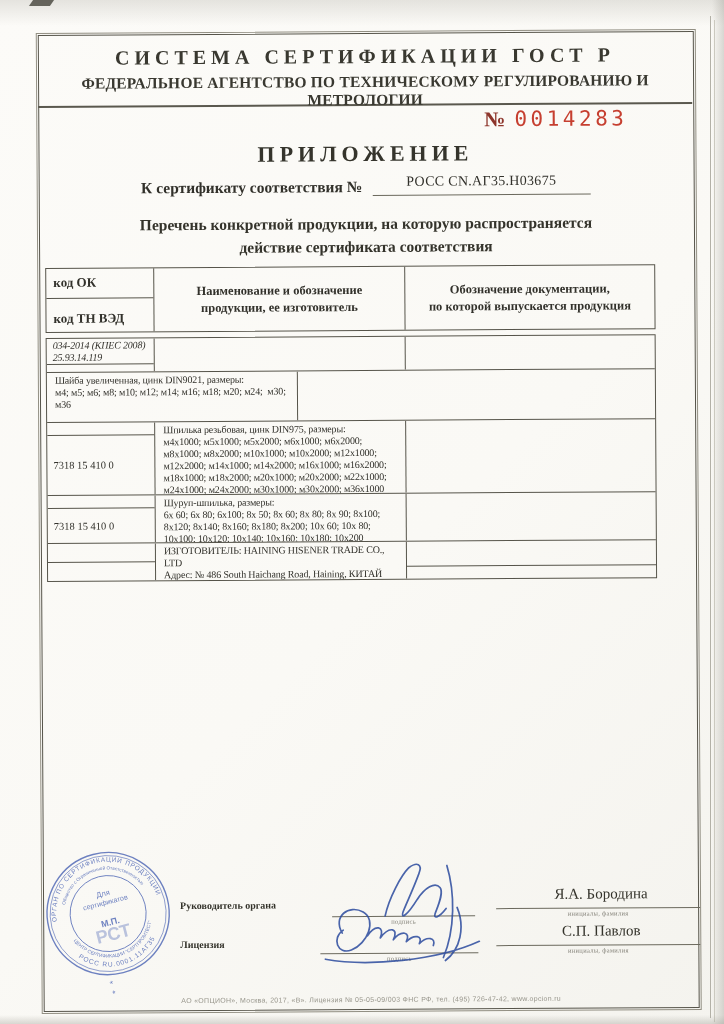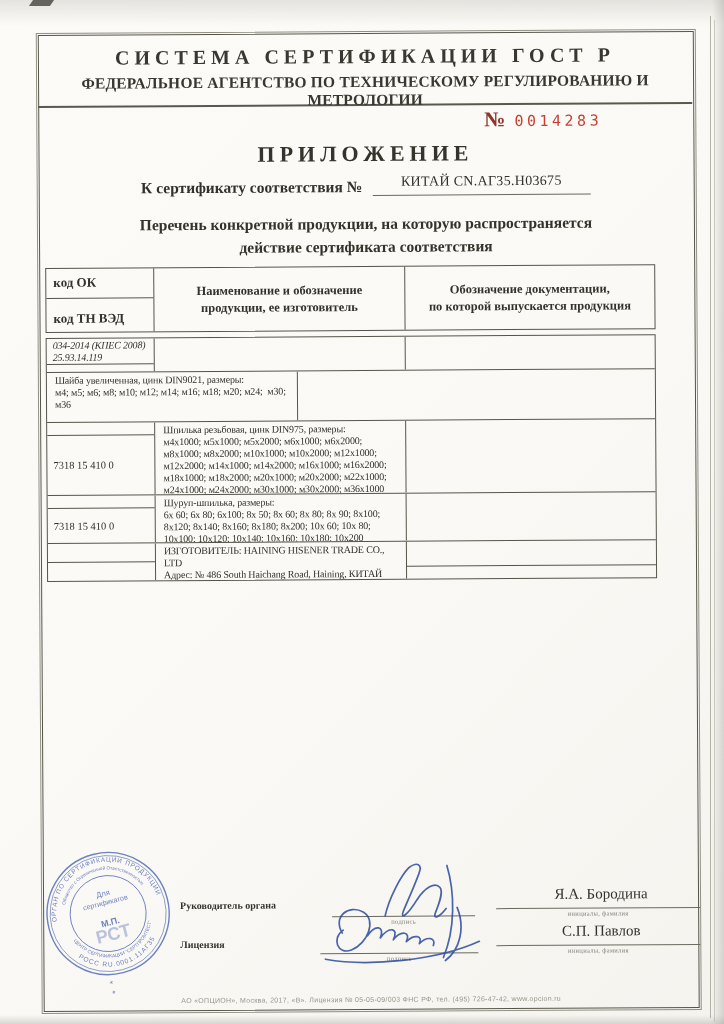--- a/index.html
+++ b/index.html
@@ -30,21 +30,21 @@
 
   
   .hdr { position:absolute; left:41px; top:33px; width:654px; height:71px;
     border-bottom:2px solid #5a584e; text-align:center; color:#393830; }
   .hdr-l1 { margin-top:12px; font-size:20px; font-weight:700; letter-spacing:5px; }
   .hdr-l2 { margin-top:5px; font-size:15.5px; font-weight:700; letter-spacing:0.2px; }
 
   
   .form-number { position:absolute; top:108px; left:487px; display:flex; align-items:baseline; gap:9px; }
   .no-sign { font-size:21px; font-weight:600; color:#8d352b; }
-  .no-digits { font-family:"DejaVu Sans Mono",monospace; font-size:15px; letter-spacing:3.5px; color:#c63f30; }
+  .no-digits { font-family:"DejaVu Sans Mono",monospace; font-size:21px; letter-spacing:3.5px; color:#c63f30; }
 
   .title { position:absolute; left:39px; width:658px; top:141px; text-align:center;
     font-size:22px; font-weight:700; letter-spacing:5px; color:#35342c; }
 
   .cert-line { position:absolute; left:39px; width:658px; top:172px;
     display:flex; justify-content:center; align-items:baseline; gap:10px; }
   .cert-label { font-size:15.5px; font-weight:600; transform:translateY(6px); }
   .cert-underline { display:inline-block; width:218px; border-bottom:1.2px solid #6b695d;
     text-align:center; padding-bottom:5px; }
   .cert-value { font-size:14px; letter-spacing:0.3px; }
@@ -105,21 +105,21 @@
 
     <div class="form-number">
       <span class="no-sign">№</span>
       <span class="no-digits">0014283</span>
     </div>
 
     <div class="title">ПРИЛОЖЕНИЕ</div>
 
     <div class="cert-line">
       <span class="cert-label">К сертификату соответствия №</span>
-      <span class="cert-underline"><span class="cert-value">КИТАЙ CN.АГ35.H03675</span></span>
+      <span class="cert-underline"><span class="cert-value">РОСС CN.АГ35.H03675</span></span>
     </div>
 
     <div class="subtitle">Перечень конкретной продукции,  на которую распространяется
 действие сертификата соответствия</div>
 
     <div class="tbl">
       <div class="thead">
         <div class="hc1">
           <div class="hc1a">код ОК</div>
           <div class="hc1b">код ТН ВЭД</div>

